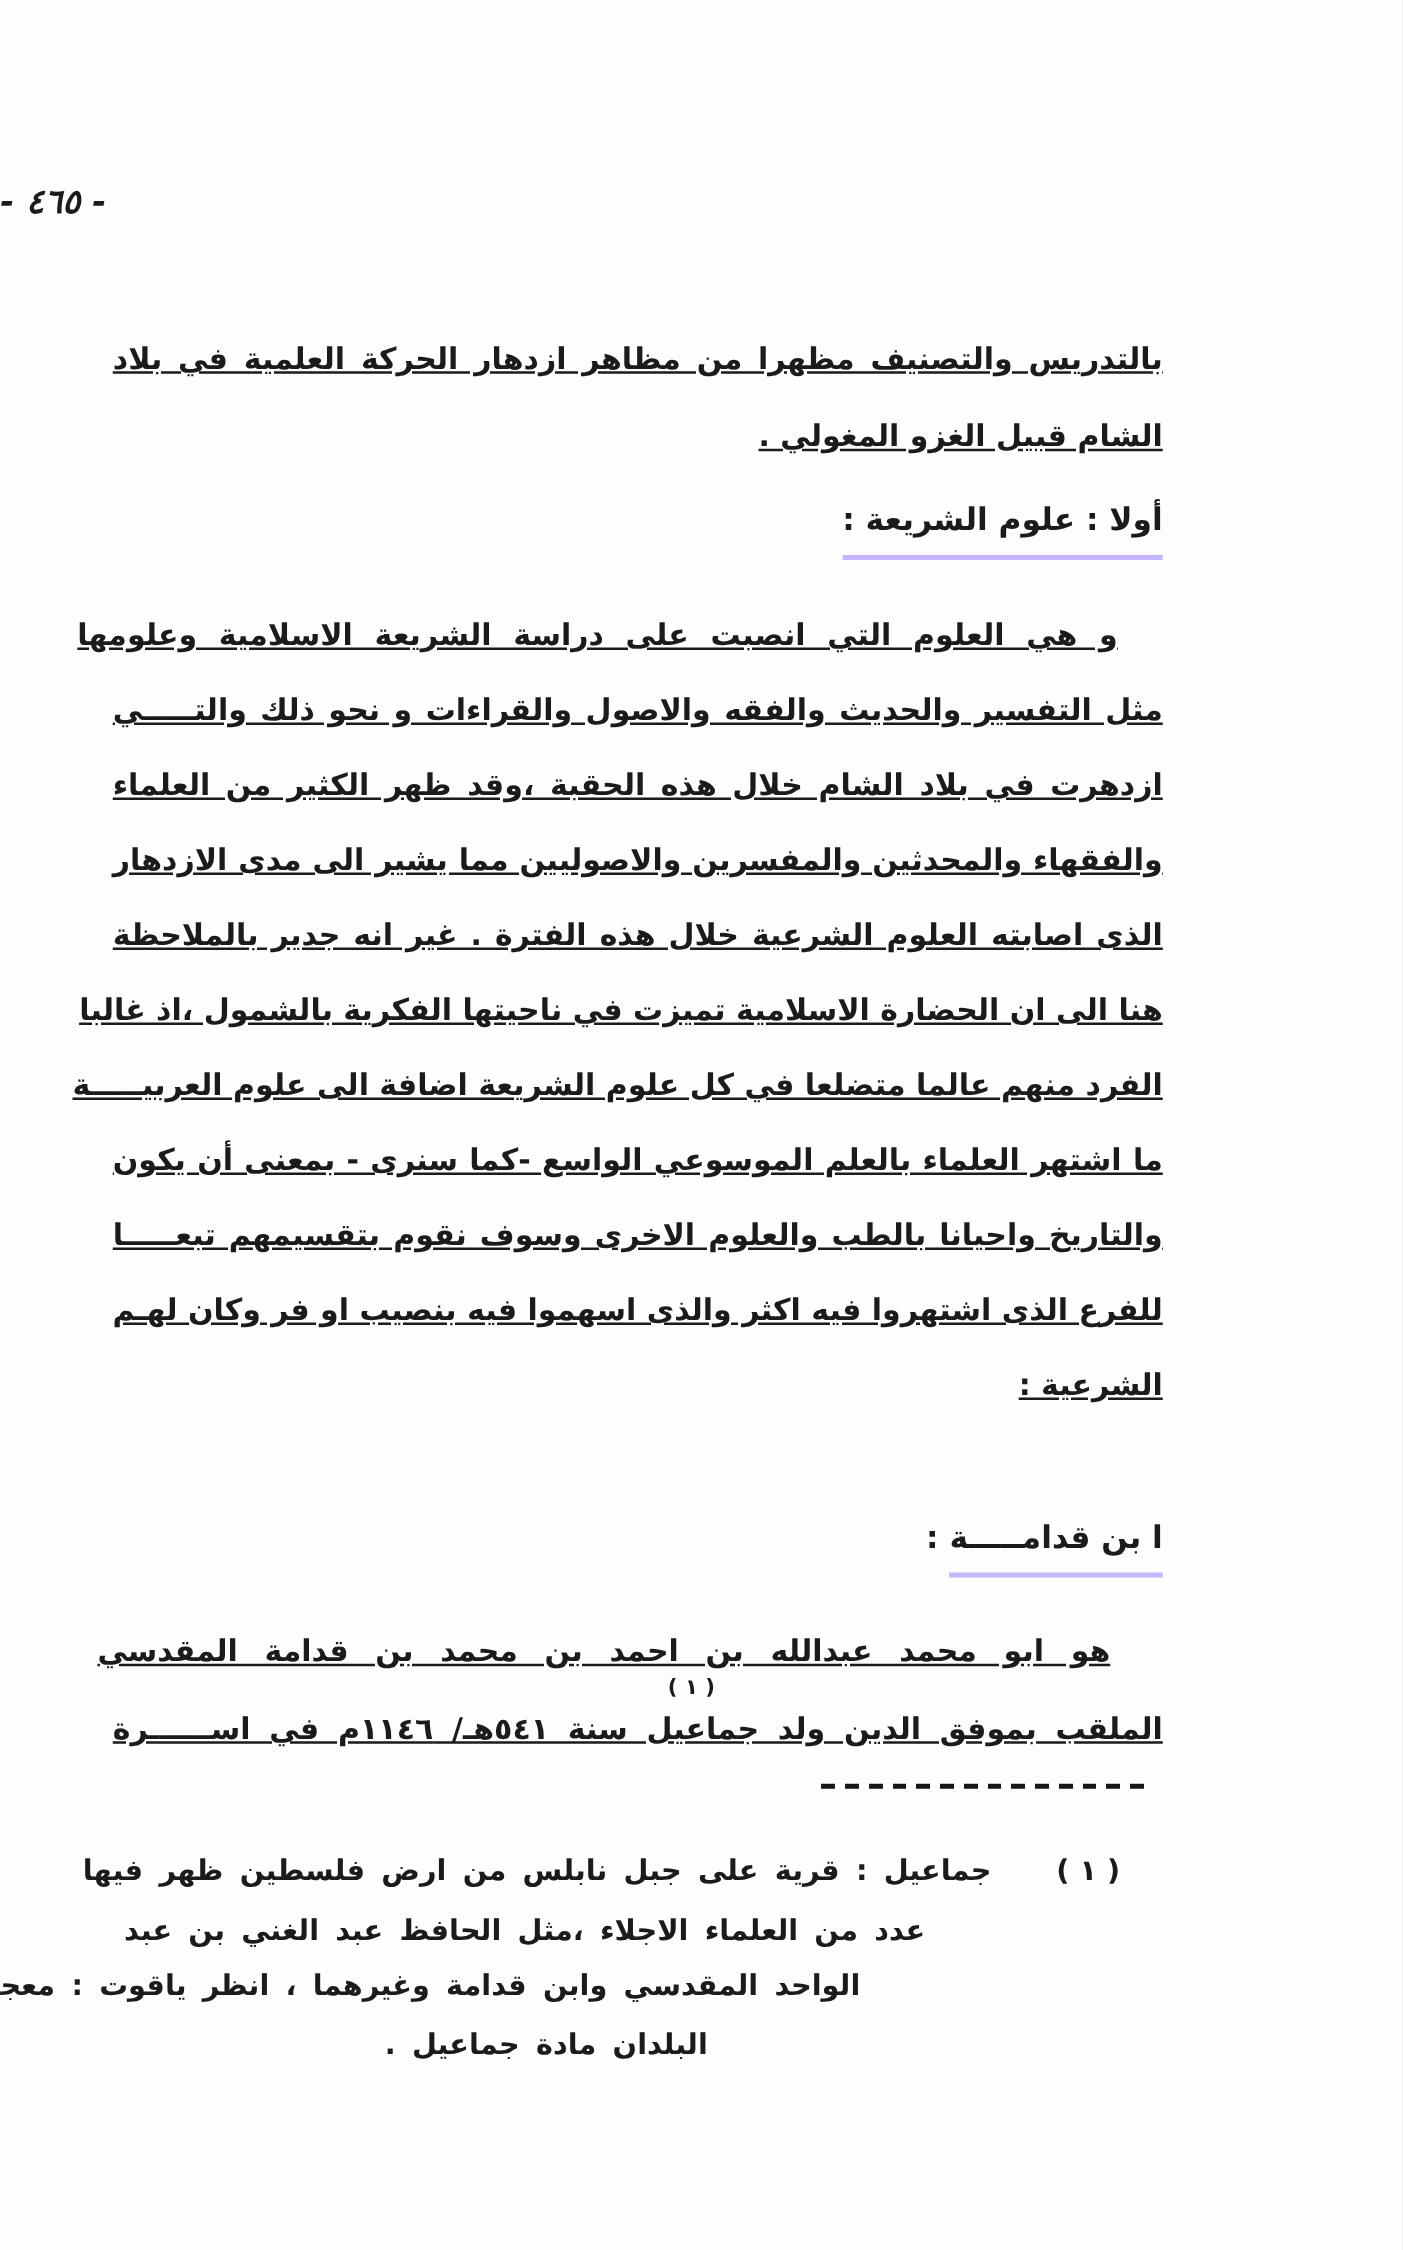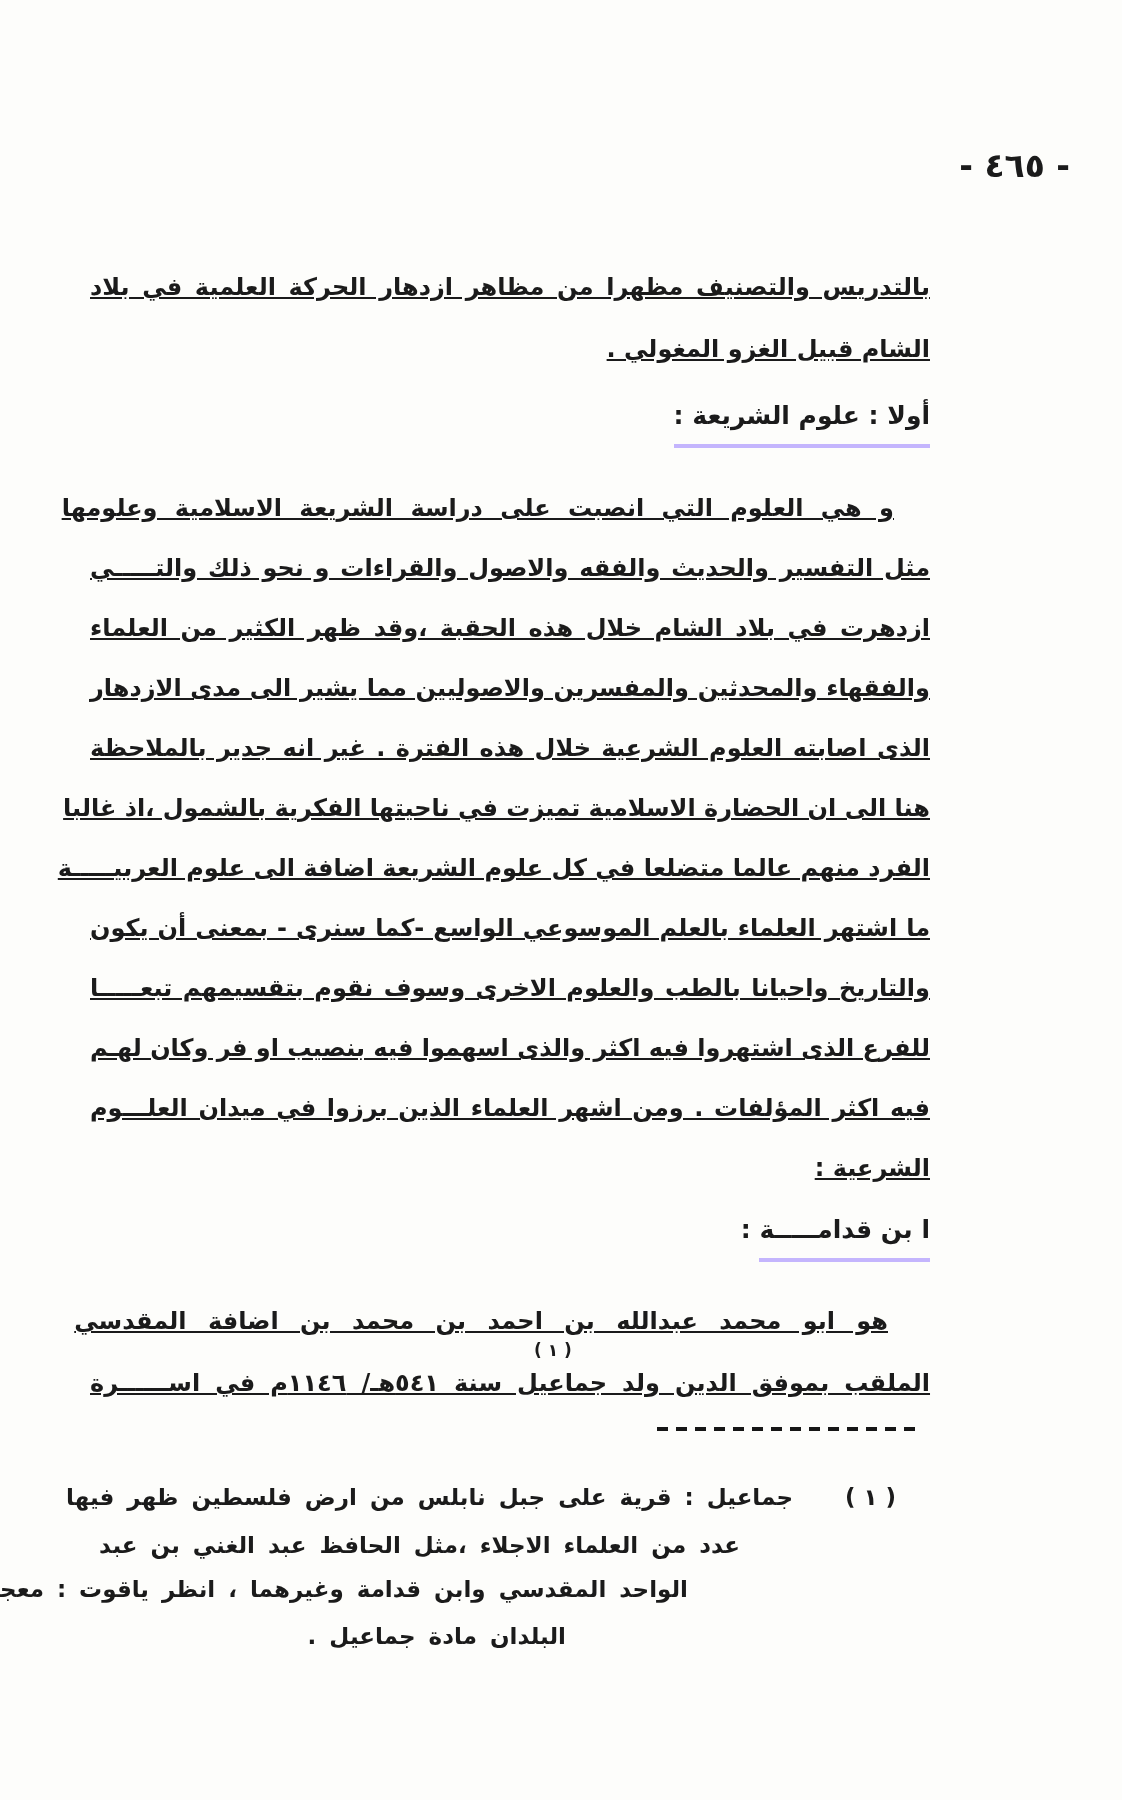--- a/index.html
+++ b/index.html
@@ -5,22 +5,23 @@
   html,body { margin:0; padding:0; background:#e8e8e6; }
   .page {
     position:relative; width:1122px; height:1800px;
     background:#fdfdfb; color:#1b1b1b;
     font-family:"DejaVu Sans", sans-serif;
     font-weight:700; direction:rtl; overflow:hidden;
     margin:0 auto;
   }
   .page-number {
     position:absolute; top:146px; left:0; width:1070px;
-    text-align:right; font-size:33px; letter-spacing:3px;
+    text-align:left; font-size:27px; letter-spacing:3px;
     white-space:nowrap;
+    font-style:italic;
   }
   .content { position:absolute; top:0; right:192px; width:840px; height:100%; }
   .para { position:absolute; right:0; width:840px; }
   .line { font-size:24px; height:60px; line-height:60px; white-space:nowrap; overflow:visible;text-decoration:underline; }
   .lh62 .line { height:62px; line-height:62px; }
   .just { text-align:justify; text-align-last:justify; }
   .rt   { text-align:right; }
   .para1 { top:256px; }
   .para2 { top:478px; }
   .para3 { top:1290px; }
@@ -76,30 +77,29 @@
       <div class="line rt indent36">و هي العلوم التي انصبت على دراسة الشريعة الاسلامية وعلومها</div>
       <div class="line just">مثل التفسير والحديث والفقه والاصول والقراءات و نحو ذلك والتـــــي</div>
       <div class="line just">ازدهرت في بلاد الشام خلال هذه الحقبة ،وقد ظهر الكثير من العلماء</div>
       <div class="line just">والفقهاء والمحدثين والمفسرين والاصوليين مما يشير الى مدى الازدهار</div>
       <div class="line just">الذى اصابته العلوم الشرعية خلال هذه الفترة . غير انه جدير بالملاحظة</div>
       <div class="line just">هنا الى ان الحضارة الاسلامية تميزت في ناحيتها الفكرية بالشمول ،اذ غالبا</div>
       <div class="line just">الفرد منهم عالما متضلعا في كل علوم الشريعة اضافة الى علوم العربيـــــة</div>
       <div class="line just">ما اشتهر العلماء بالعلم الموسوعي الواسع -كما سنرى - بمعنى أن يكون</div>
       <div class="line just">والتاريخ واحيانا بالطب والعلوم الاخرى وسوف نقوم بتقسيمهم تبعـــــا</div>
       <div class="line just">للفرع الذى اشتهروا فيه اكثر والذى اسهموا فيه بنصيب او فر وكان لهـم</div>
-      <div class="line just">فيه اكثر المؤلفات . ومن اشهر العلماء الذين برزوا في ميدان العلـــوم</div>
       <div class="line rt">الشرعية :</div>
     </div>
 
     <div class="heading heading2">
       <span class="u">ا بن قدامـــــة</span><span> :</span>
     </div>
 
     <div class="para para3 lh62">
-      <div class="line rt indent42">هو ابو محمد عبدالله بن احمد بن محمد بن اضافة المقدسي</div>
+      <div class="line rt indent42">هو ابو محمد عبدالله بن احمد بن محمد بن قدامة المقدسي</div>
       <div class="line just">الملقب بموفق الدين ولد جماعيل سنة ٥٤١هـ/ ١١٤٦م في اســــــرة</div>
     </div>
 
     <div class="fn-ref">( ١ )</div>
 
     <div class="separator"></div>
 
     <div class="fn-marker">( ١ )</div>
     <div class="fn-line fl0">جماعيل : قرية على جبل نابلس من ارض فلسطين ظهر فيها</div>
     <div class="fn-line fl1">عدد من العلماء الاجلاء ،مثل الحافظ عبد الغني بن عبد</div>

